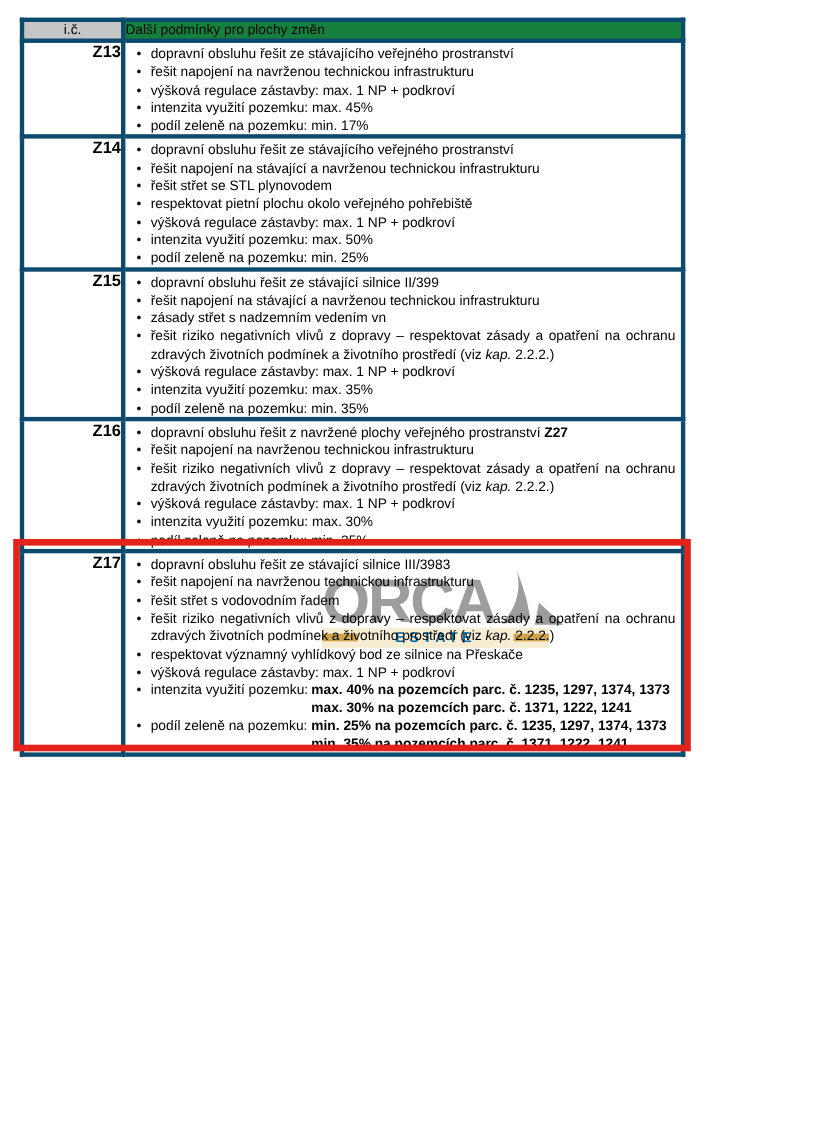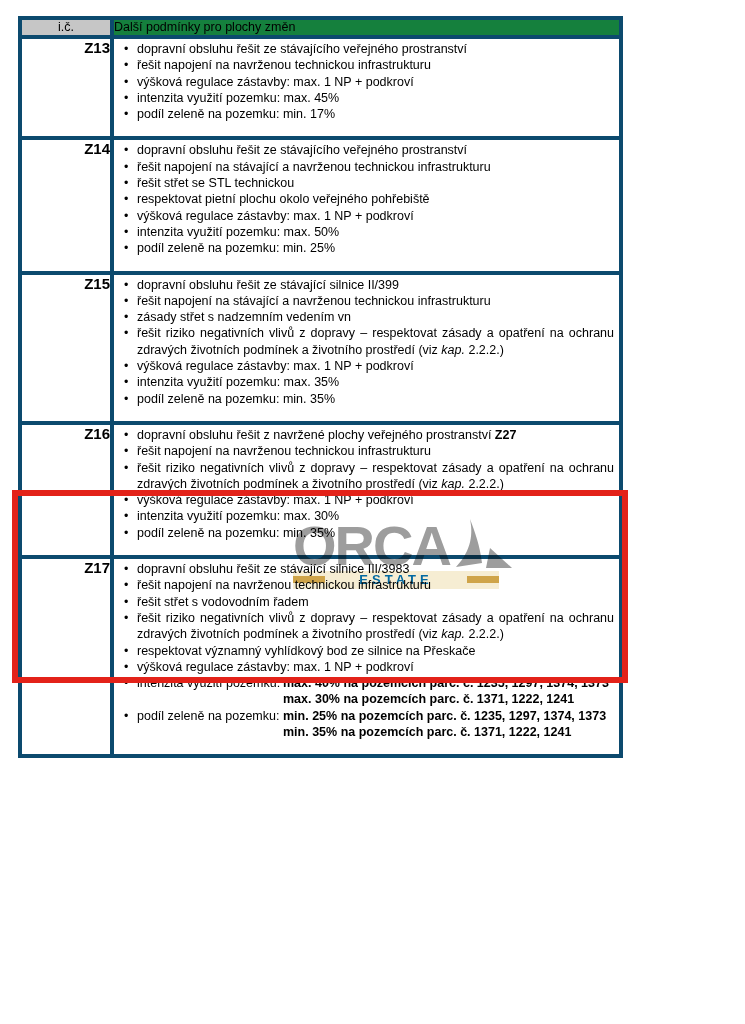--- a/index.html
+++ b/index.html
@@ -25,21 +25,21 @@
   }
   th.h-id   { text-align:center; }
   th.h-desc { text-align:left; padding-left:6px; }
 
   td.cell-id {
     text-align:right; font-weight:bold; font-size:15px; padding-top:4px;
     background:transparent;
   }
   td.cell-content { background:transparent; }
   td.cell-content ul {
-    margin:2px 0 14px 0; padding:0; list-style:none;
+    margin:2px 0 0 0; padding:0; list-style:none;
     font-size:12.5px; line-height:16.3px; color:#000;
   }
   td.cell-content li { position:relative; padding-left:23px; padding-right:5px; }
   td.cell-content li::before {
     content:"\2022"; position:absolute; left:10px; top:0;
   }
   .jline1 { text-align:justify; text-align-last:justify; }
   li.tabbed { display:flex; }
   .tab-label { width:146px; flex-shrink:0; }
   .tab-values { flex:1;font-weight:bold; }
@@ -101,21 +101,21 @@
               <li><span>podíl zeleně na pozemku: min. 17%</span></li>
             </ul>
           </td>
         </tr>
         <tr>
           <td class="cell-id">Z14</td>
           <td class="cell-content">
             <ul>
               <li><span>dopravní obsluhu řešit ze stávajícího veřejného prostranství</span></li>
               <li><span>řešit napojení na stávající a navrženou technickou infrastrukturu</span></li>
-              <li><span>řešit střet se STL technickou</span></li>
+              <li><span>řešit střet se STL plynovodem</span></li>
               <li><span>respektovat pietní plochu okolo veřejného pohřebiště</span></li>
               <li><span>výšková regulace zástavby: max. 1 NP + podkroví</span></li>
               <li><span>intenzita využití pozemku: max. 50%</span></li>
               <li><span>podíl zeleně na pozemku: min. 25%</span></li>
             </ul>
           </td>
         </tr>
         <tr>
           <td class="cell-id">Z15</td>
           <td class="cell-content">

